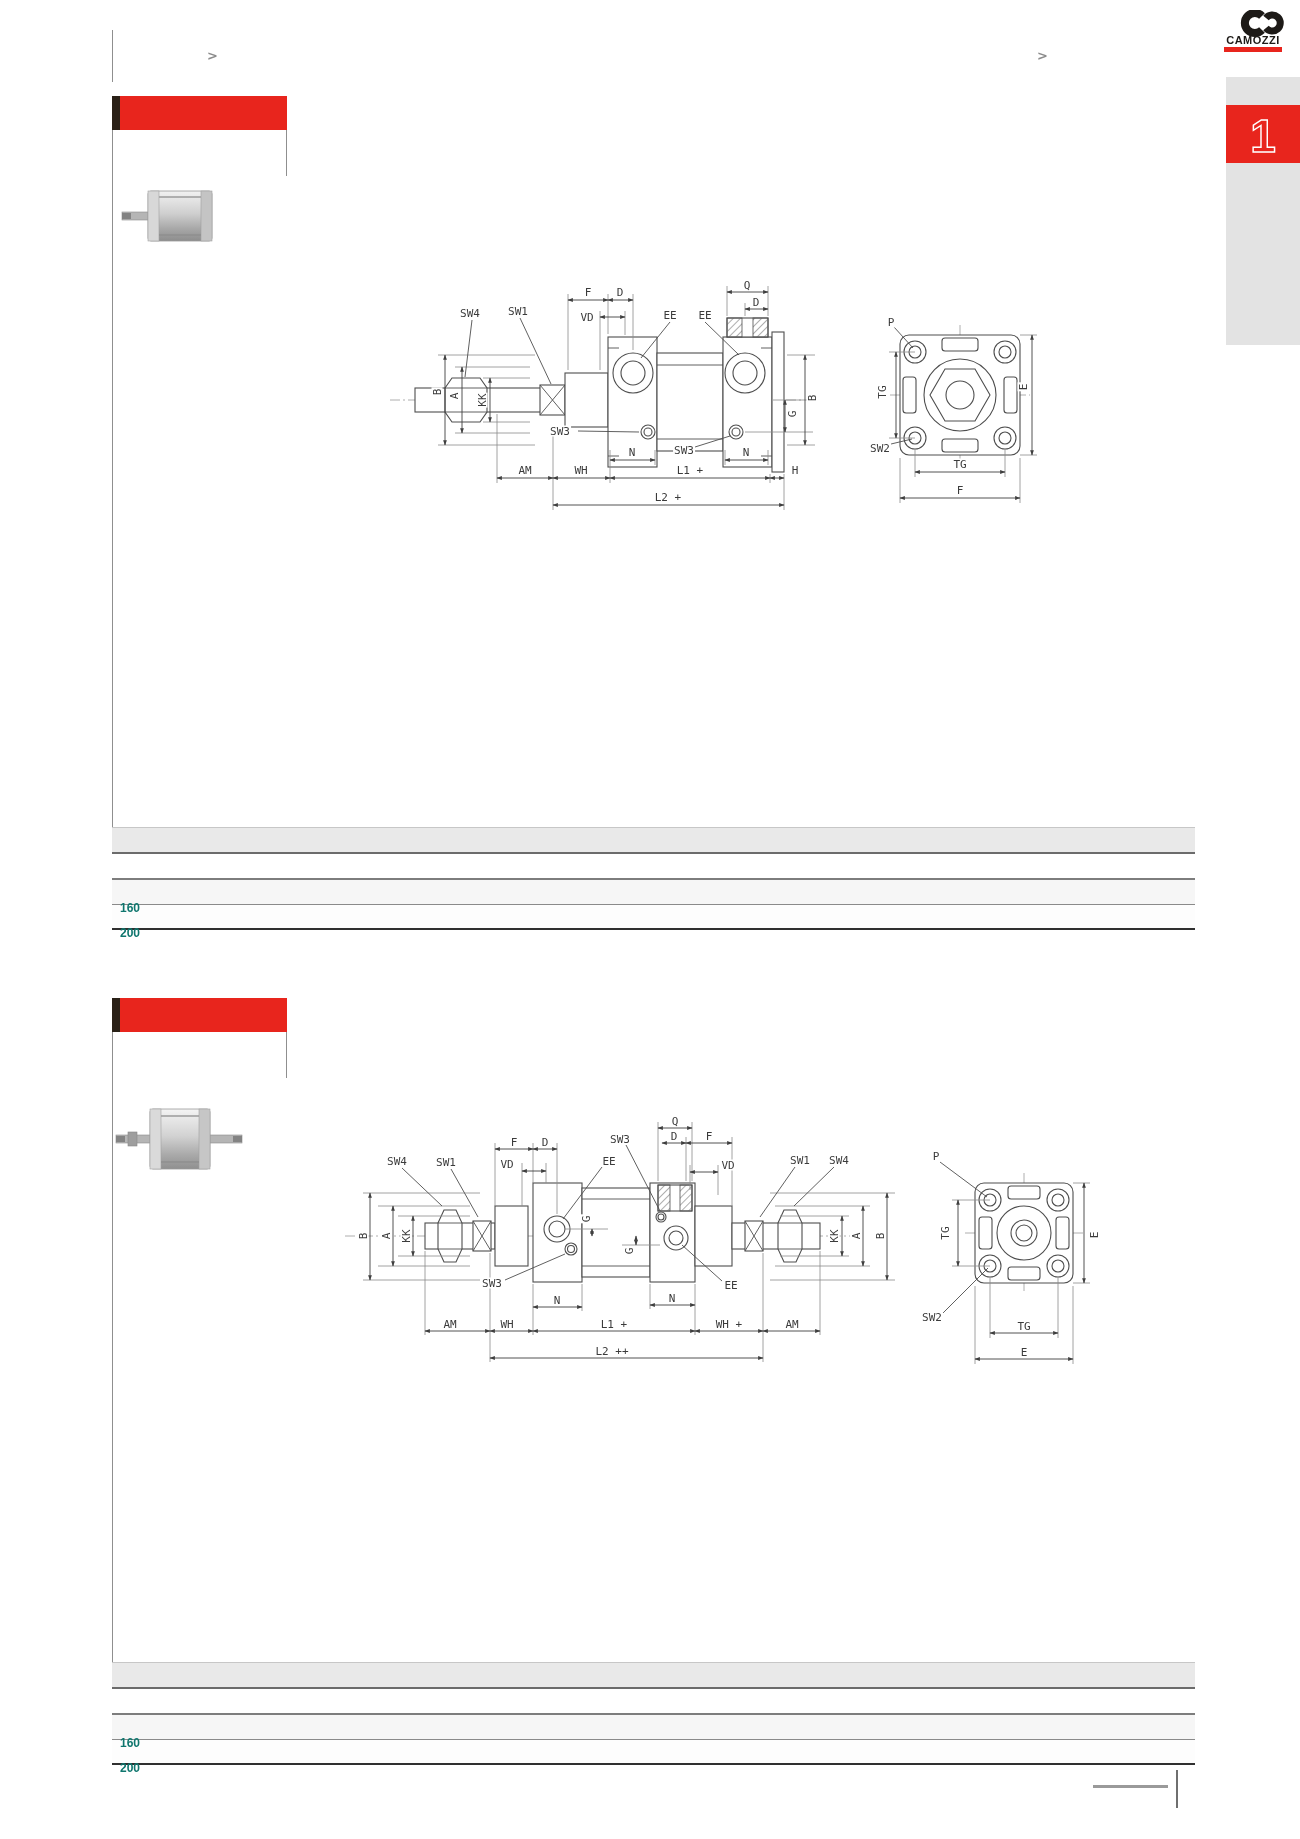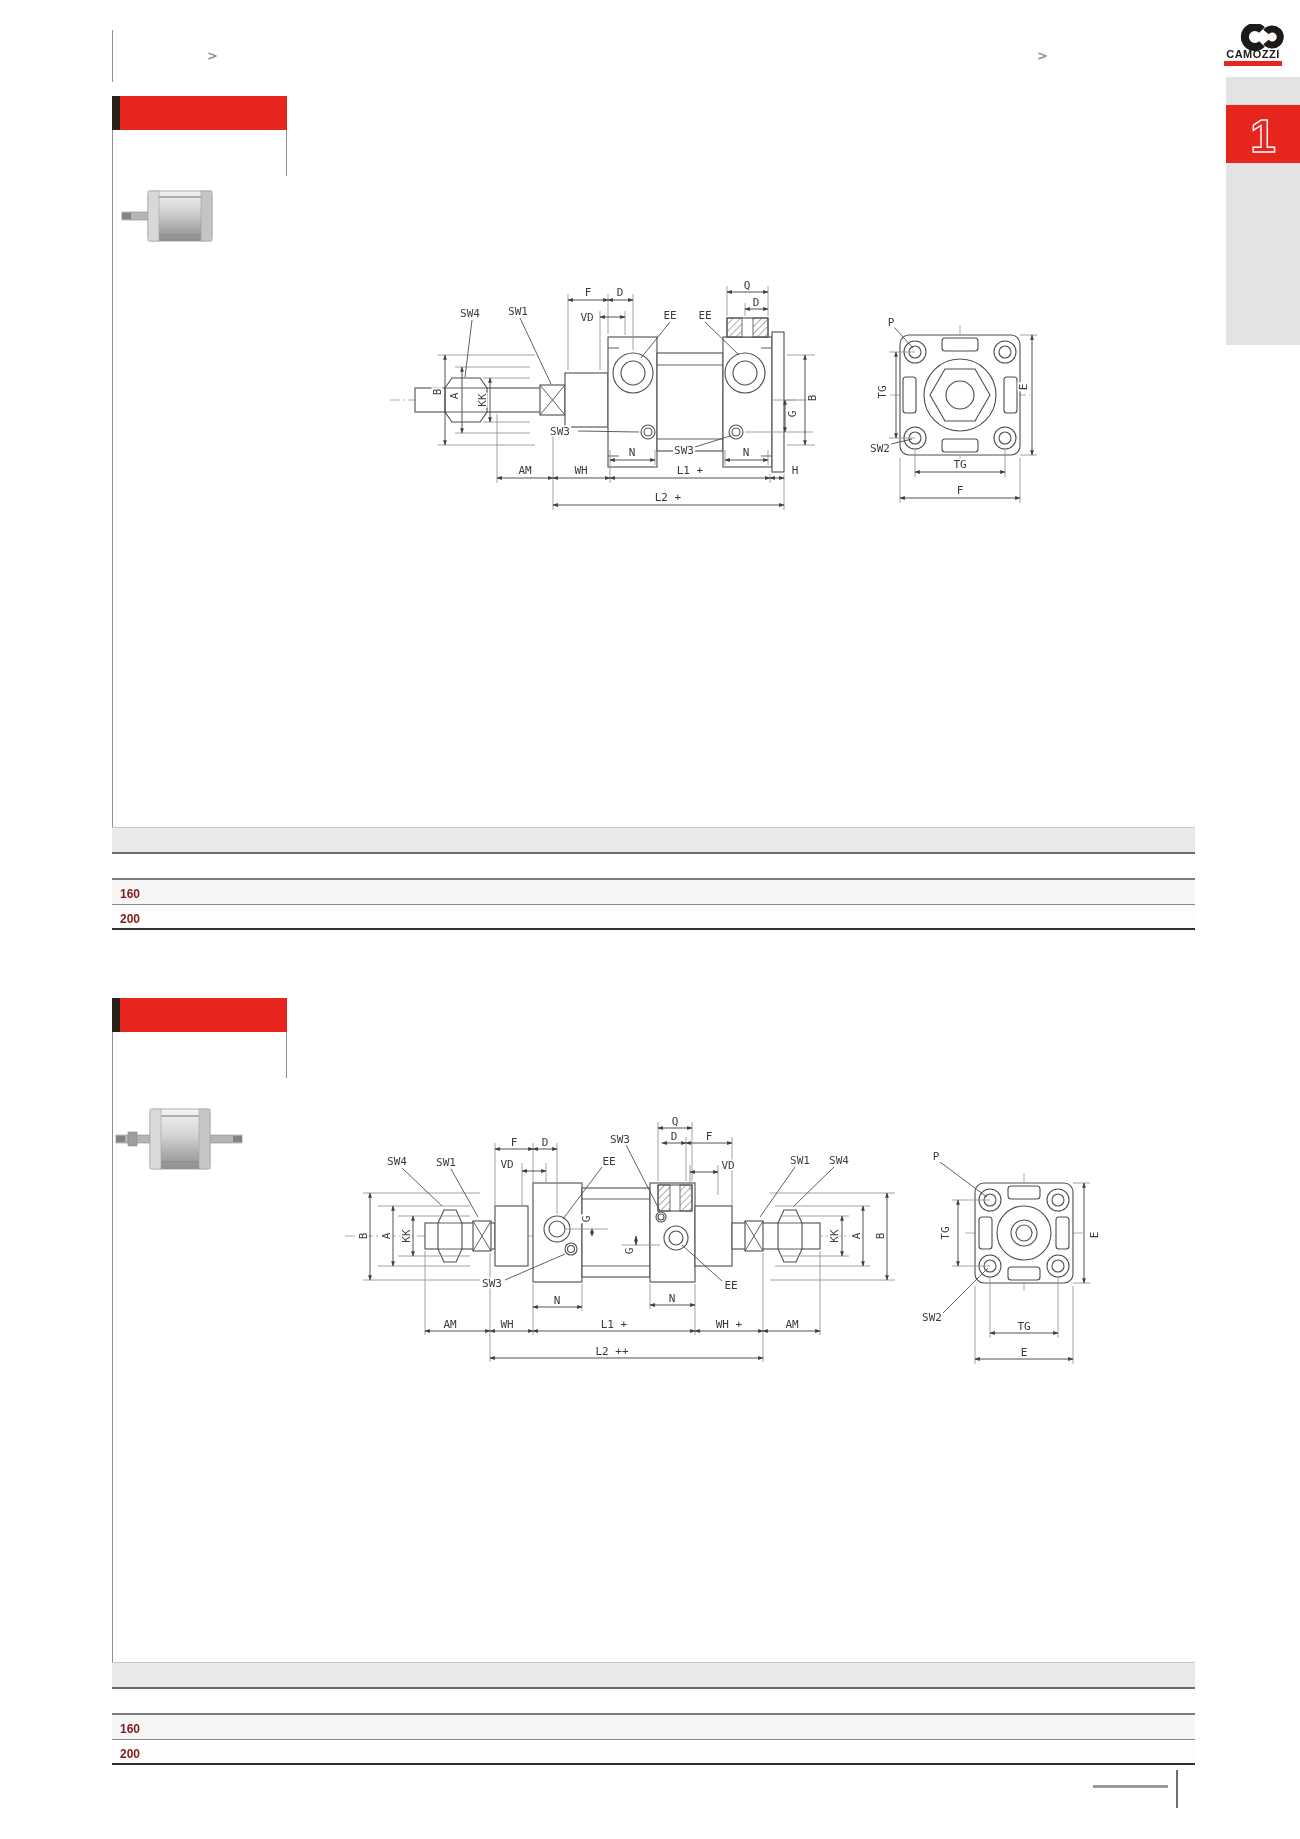--- a/index.html
+++ b/index.html
@@ -12,40 +12,40 @@
   .redbar .edge{position:absolute;left:0;top:0;width:8px;height:34px;background:#2a2117;}
   .dim-label{position:absolute;transform:translate(-50%,-50%);
              font:11px "DejaVu Sans Mono",monospace;color:#3b3b3b;
              white-space:pre;background:#fff;padding:0 1px;line-height:1;}
   .dim-label.rot{transform:translate(-50%,-50%) rotate(-90deg);}
   .tbl{position:absolute;left:112px;width:1083px;}
   .tbl .band{height:24px;background:#e9e9e9;border-bottom:2px solid #6b6b6b;}
   .tbl .hrow{height:24px;background:#fff;border-bottom:2px solid #7d7d7d;}
   .tbl .r1{height:24px;background:#f6f6f6;border-bottom:1px solid #8a8a8a;}
   .tbl .r2{height:23px;background:#fdfdfd;border-bottom:2px solid #303030;}
-  .tbl .cell{display:block;padding:7px 0 0 8px;font:bold 12px "Liberation Sans",sans-serif;color:#7f1d1d;}
+  .tbl .cell{display:block;padding:21px 0 0 8px;font:bold 12px "Liberation Sans",sans-serif;color:#0f766e;}
   .sidetab{position:absolute;left:1226px;top:77px;width:74px;height:268px;background:#e3e3e3;}
   .sidetab .num{position:absolute;left:0;top:28px;width:74px;height:58px;background:#e8251d;}
   svg text{font-family:"Liberation Sans",sans-serif;}
   .o{fill:#ffffff;stroke:#4e4e4e;stroke-width:1.1;}
   .t{stroke:#8a8a8a;stroke-width:0.8;fill:none;}
   .d{stroke:#3f3f3f;stroke-width:0.9;fill:none;}
   .c{stroke:#9a9a9a;stroke-width:0.8;fill:none;stroke-dasharray:10 3 2 3;}
   .l{stroke:#4e4e4e;stroke-width:0.9;fill:none;}
 </style>
 </head>
 <body>
 
 <div id="page">
 
   <div class="rule" style="left:112px;top:30px;width:1px;height:52px;"></div>
   <span class="crumb" style="left:207px;top:48px;">&gt;</span>
   <span class="crumb" style="left:1037px;top:48px;">&gt;</span>
 
-  <div class="abs" style="left:1222px;top:24px;width:62px;height:44px;">
+  <div class="abs" style="left:1222px;top:10px;width:62px;height:44px;">
     <svg width="62" height="44" viewBox="0 0 62 44">
       <g>
         <path d="M40,6 A10,10 0 1 0 40,20" fill="none" stroke="#1d1a17" stroke-width="8"></path>
         <path d="M44,8 A8,8 0 1 1 44,18" fill="none" stroke="#1d1a17" stroke-width="7"></path>
       </g>
       <text x="31" y="34" text-anchor="middle" font-size="11" font-weight="bold" fill="#1d1a17" letter-spacing="0.5">CAMOZZI</text>
       <rect x="2" y="37" width="58" height="5" fill="#e8251d"></rect>
     </svg>
   </div>
 

